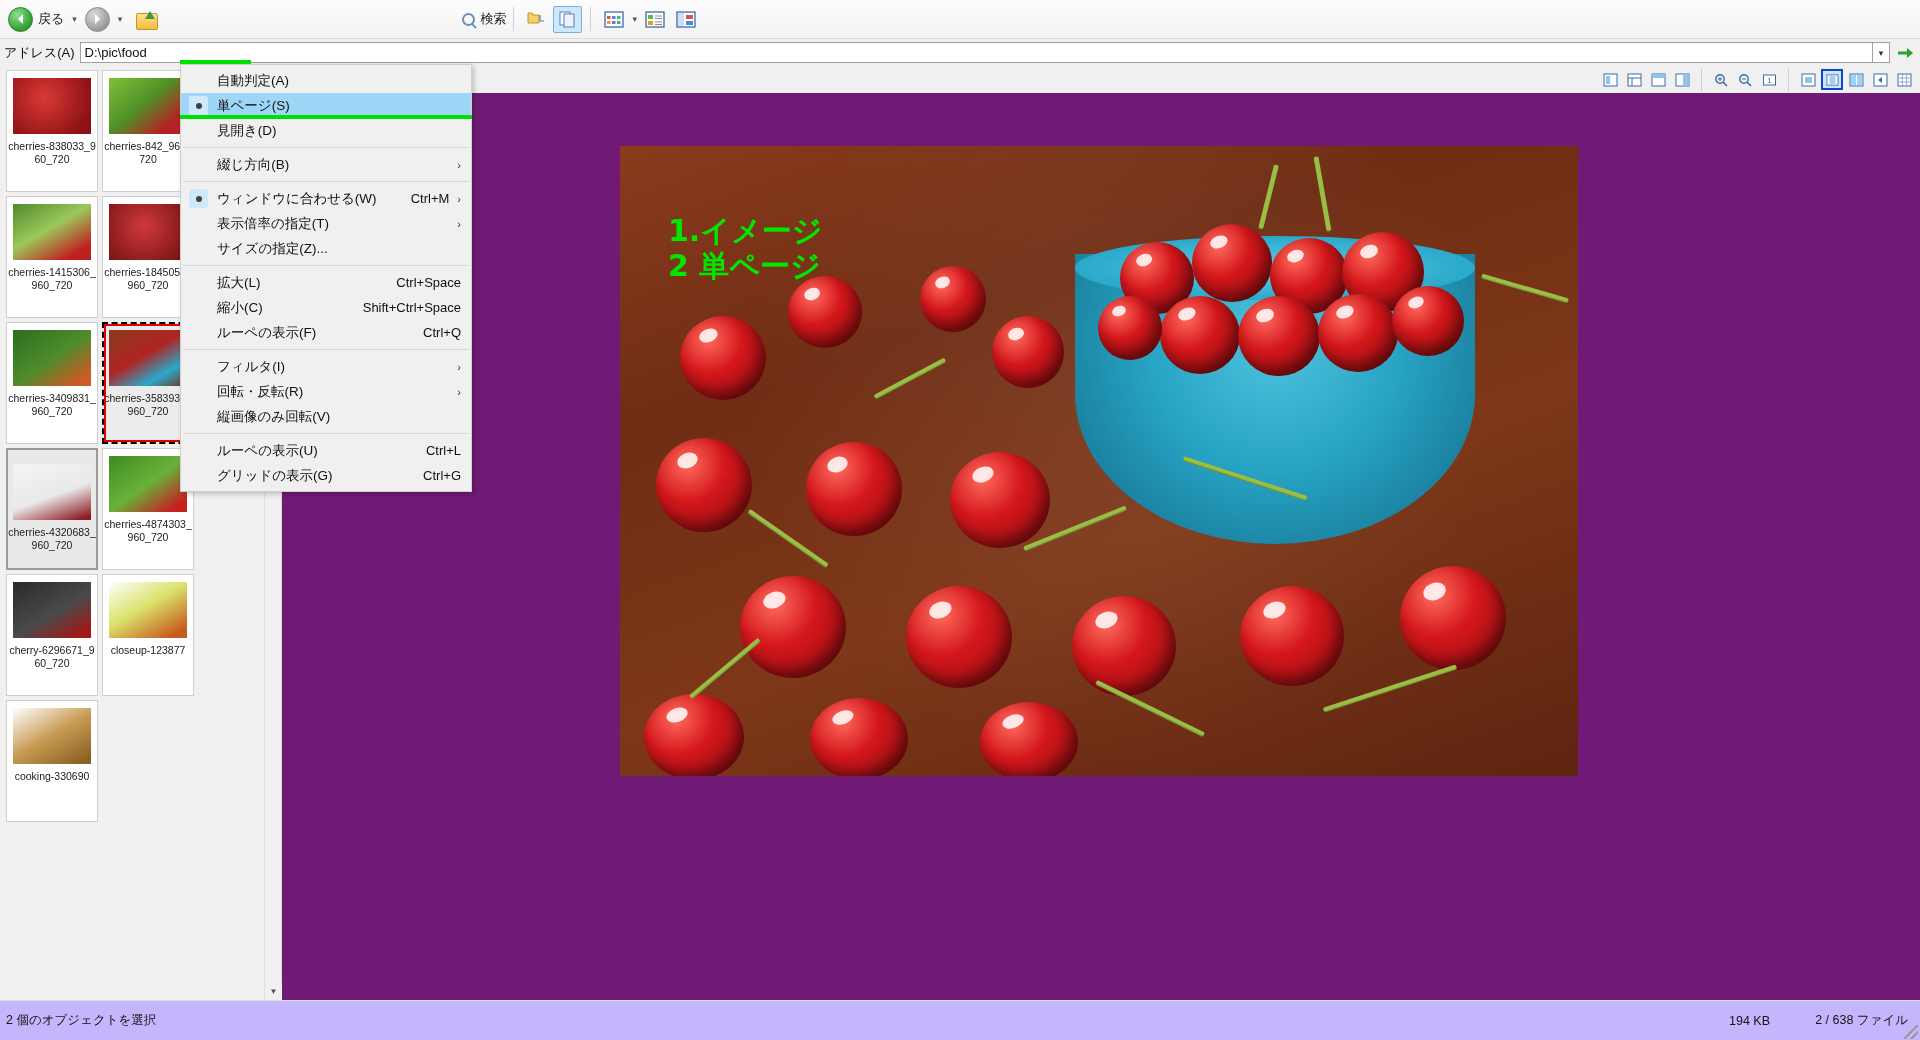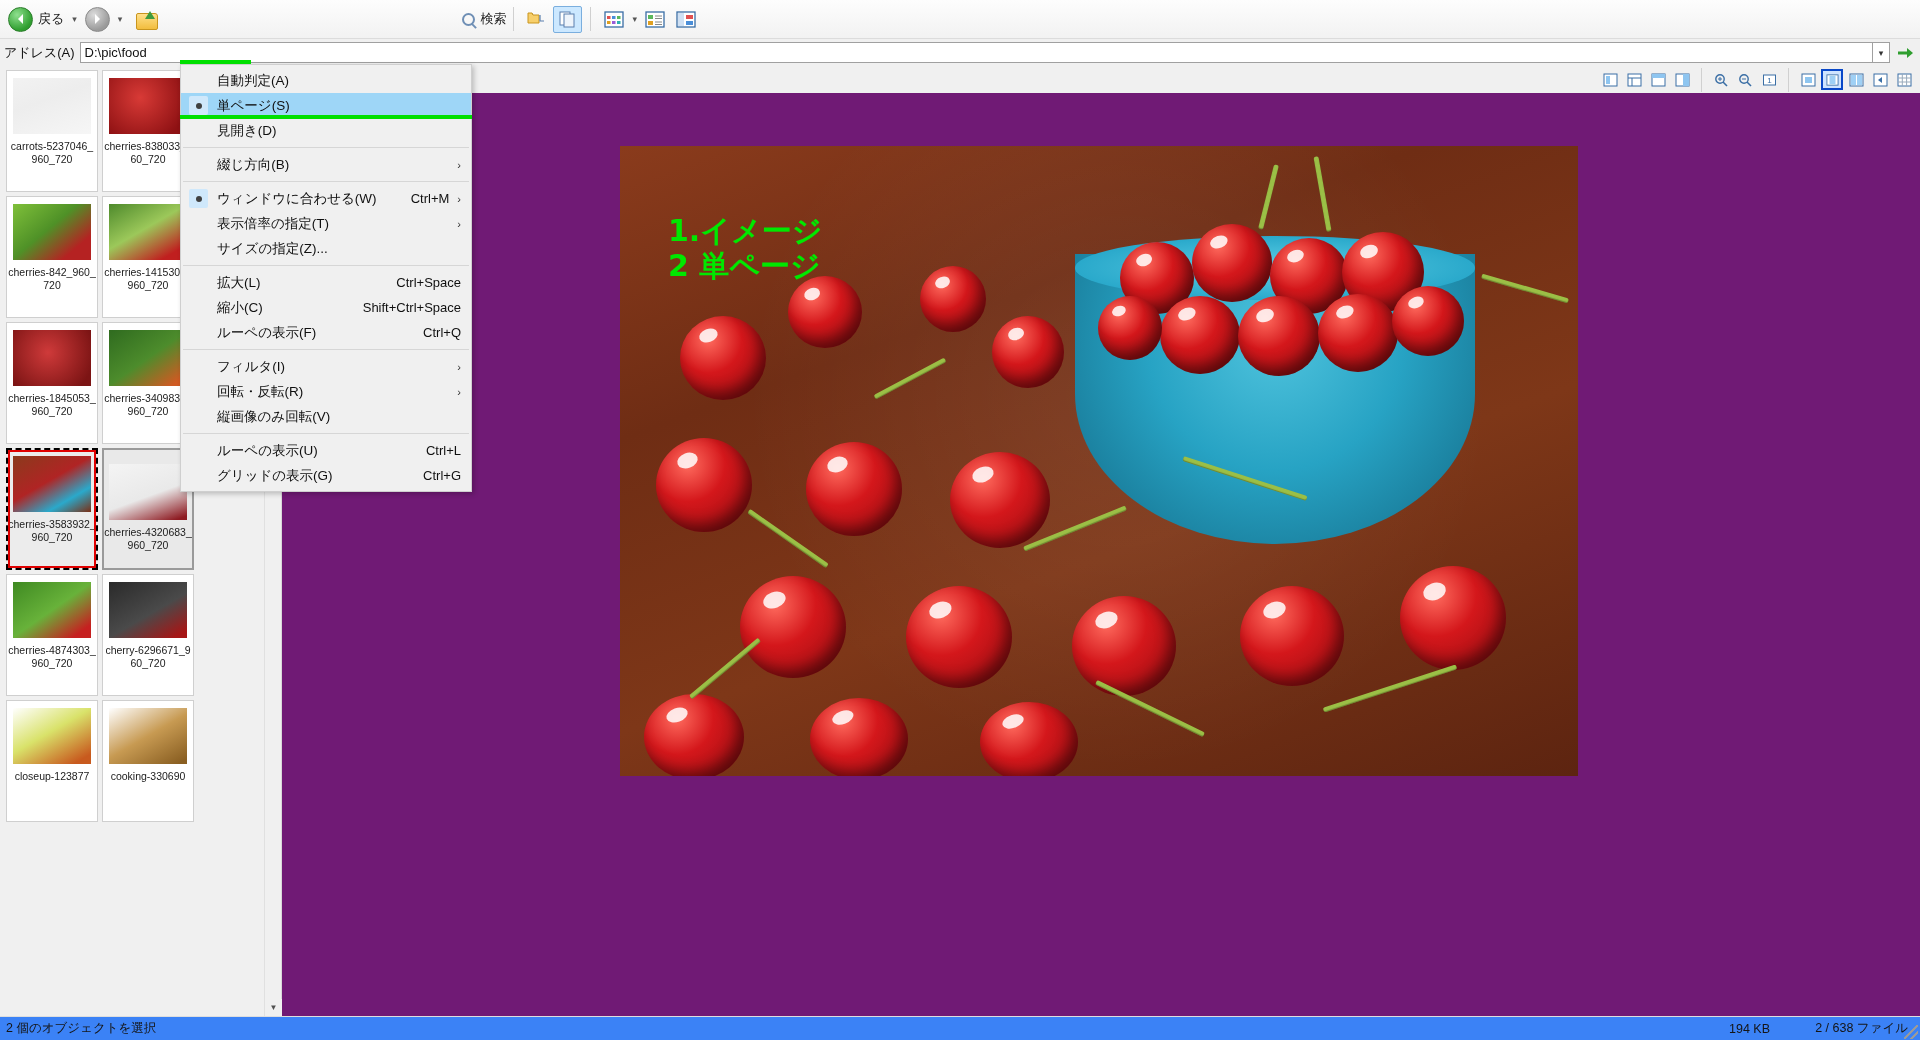--- a/index.html
+++ b/index.html
@@ -242,21 +242,21 @@
   
   .anno {
     position:absolute; color:#00e800; font-weight:bold;
     font-family:"DejaVu Sans","Liberation Sans",sans-serif;
     white-space:pre; line-height:1.18;
   }
   .anno-left { left:386px; top:120px; font-size:30px; }
 
   
   .statusbar {
-    height: 24px; min-height:24px; background:#3b82f6;
+    height: 40px; min-height:24px; background:#c4b5fd;
     border-top:1px solid #dedede;
     display:flex; align-items:center; font-size:12.5px; color:#151515;
     position:relative;
   }
   .st-left { padding-left:6px; }
   .st-size { position:absolute; right:150px; }
   .st-count { position:absolute; right:12px; }
   .st-grip {
     position:absolute; right:2px; bottom:1px; width:14px; height:14px;
     background:
@@ -384,24 +384,20 @@
         <path d="M3 9 h11" stroke="#2f9e2f" stroke-width="3" fill="none"></path>
         <path d="M12 4 L18 9 L12 14 Z" fill="#2f9e2f"></path>
       </svg>
     </div>
   </div>
 
   <div class="body">
 
     <div class="sidebar">
       <div class="thumbs" id="thumbs">
-          <div class="thumb">
-            <div class="thumb-img" style="background: linear-gradient(160deg, rgb(242, 242, 242) 0%, rgb(237, 237, 237) 40%, rgb(246, 246, 246) 100%);"></div>
-            <div class="thumb-name">carrots-5237046_960_720</div>
-          </div>
           <div class="thumb">
             <div class="thumb-img" style="background: radial-gradient(circle at 40% 35%, rgb(216, 58, 54), rgb(142, 17, 19) 80%);"></div>
             <div class="thumb-name">cherries-838033_960_720</div>
           </div>
           <div class="thumb">
             <div class="thumb-img" style="background: linear-gradient(140deg, rgb(127, 192, 58) 0%, rgb(79, 145, 39) 45%, rgb(181, 34, 34) 80%);"></div>
             <div class="thumb-name">cherries-842_960_720</div>
           </div>
           <div class="thumb">
             <div class="thumb-img" style="background: linear-gradient(150deg, rgb(78, 138, 44) 0%, rgb(156, 200, 90) 45%, rgb(192, 31, 31) 85%);"></div>

